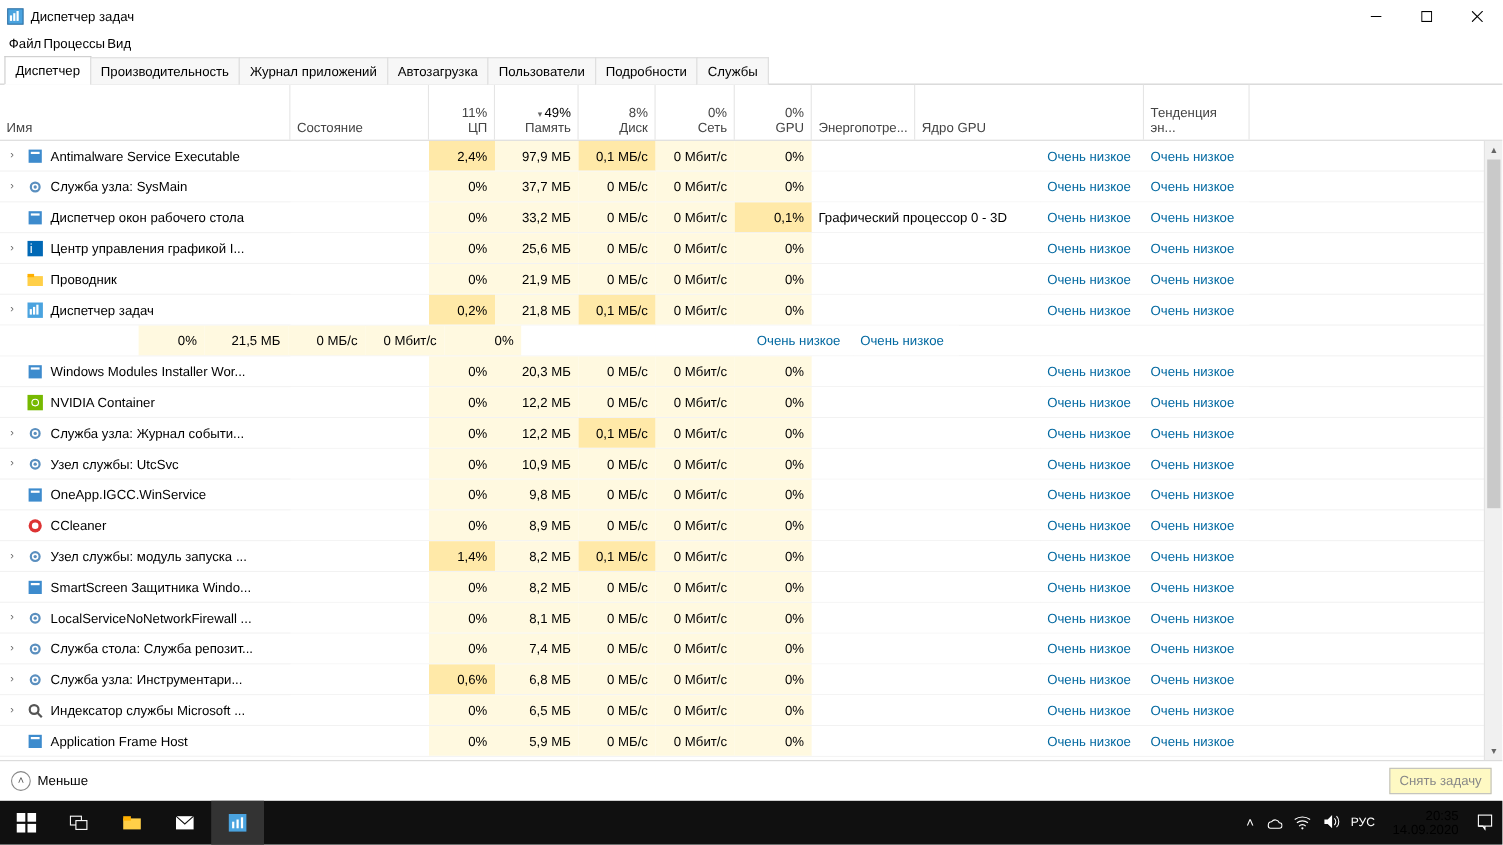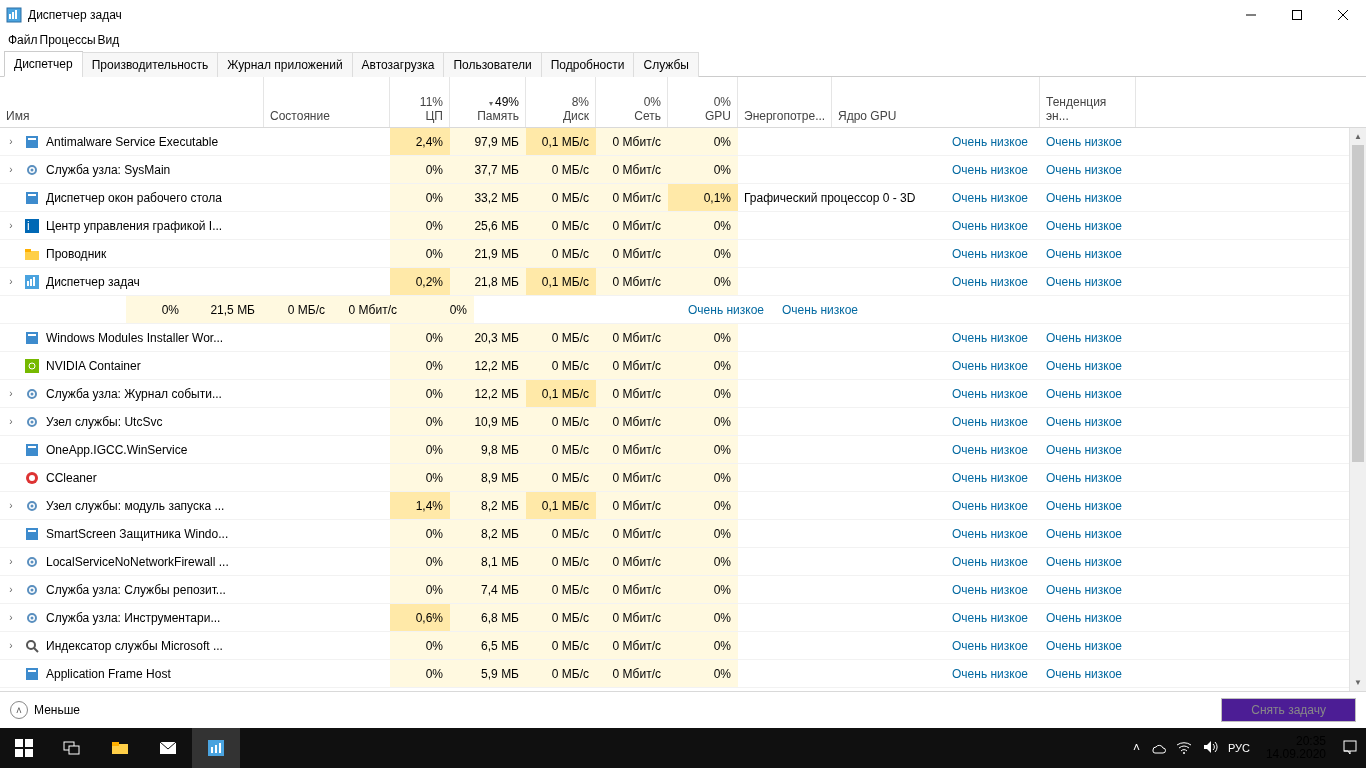--- a/index.html
+++ b/index.html
@@ -31,21 +31,21 @@
 .cell.txt{background:#fff}
 .cell.en{background:#fff}
 .cell.en span{color:#0369a1}
 .name-cell{display:flex;align-items:center;gap:6px;padding-left:4px}
 .expander{width:14px;text-align:center;color:#666;font-size:10px}
 .proc-icon{width:16px;height:16px;flex:0 0 16px}
 .footer{height:37px;border-top:1px solid #d9d9d9;display:flex;align-items:center;padding:0 10px;background:#fff}
 .fewer{display:flex;align-items:center;gap:6px;color:#333}
 .fewer .circ{width:18px;height:18px;border:1px solid #888;border-radius:50%;display:flex;align-items:center;justify-content:center;font-size:10px;color:#555}
 .footer .spacer{flex:1}
-.end-task{padding:4px 29px;border:1px solid #bfbfbf;background:#4c1d95;color:#888}
+.end-task{padding:4px 8px;border:1px solid #bfbfbf;background:#fef9c3;color:#888}
 .taskbar{height:40px;background:#101010;display:flex;align-items:center;color:#fff}
 .tb-btn{width:48px;height:40px;display:flex;align-items:center;justify-content:center}
 .tb-btn svg{width:18px;height:18px}
 .tb-btn.active{background:#333}
 .taskbar .spacer{flex:1}
 .tray{display:flex;align-items:center;gap:10px;padding-right:8px}
 .tray .lang{font-size:11px;color:#fff}
 .tray .clock{display:flex;flex-direction:column;align-items:flex-end;font-size:11px;color:#fff;line-height:13px;padding:0 6px}
 .tray svg{width:16px;height:16px}
 .scrollbar-v{position:absolute;right:0;top:0;bottom:0;width:17px;background:#f0f0f0;border-left:1px solid #e3e3e3;display:flex;flex-direction:column}
@@ -515,21 +515,21 @@
           <span class="en-low">Очень низкое</span>
         </div>
       </div>
       <div class="row">
         <div class="cell c-name name-cell">
           <span class="expander">›</span>
           <span class="proc-icon"><svg viewBox="0 0 16 16">
               <circle cx="8" cy="8" r="4" fill="none" stroke="#5a8fbf" stroke-width="2"></circle>
               <circle cx="8" cy="8" r="1.5" fill="#5a8fbf"></circle>
             </svg></span>
-          <span>Служба узла: Службы репозит...</span>
+          <span>Служба стола: Служба репозит...</span>
         </div>
         <div class="cell c-state txt"></div>
         <div class="cell c-cpu num">0%</div>
         <div class="cell c-mem num">7,4 МБ</div>
         <div class="cell c-disk num">0 МБ/с</div>
         <div class="cell c-net num">0 Мбит/с</div>
         <div class="cell c-gpu num">0%</div>
         <div class="cell c-gpucore txt"></div>
         <div class="cell c-power en">
           <span class="en-low">Очень низкое</span>

